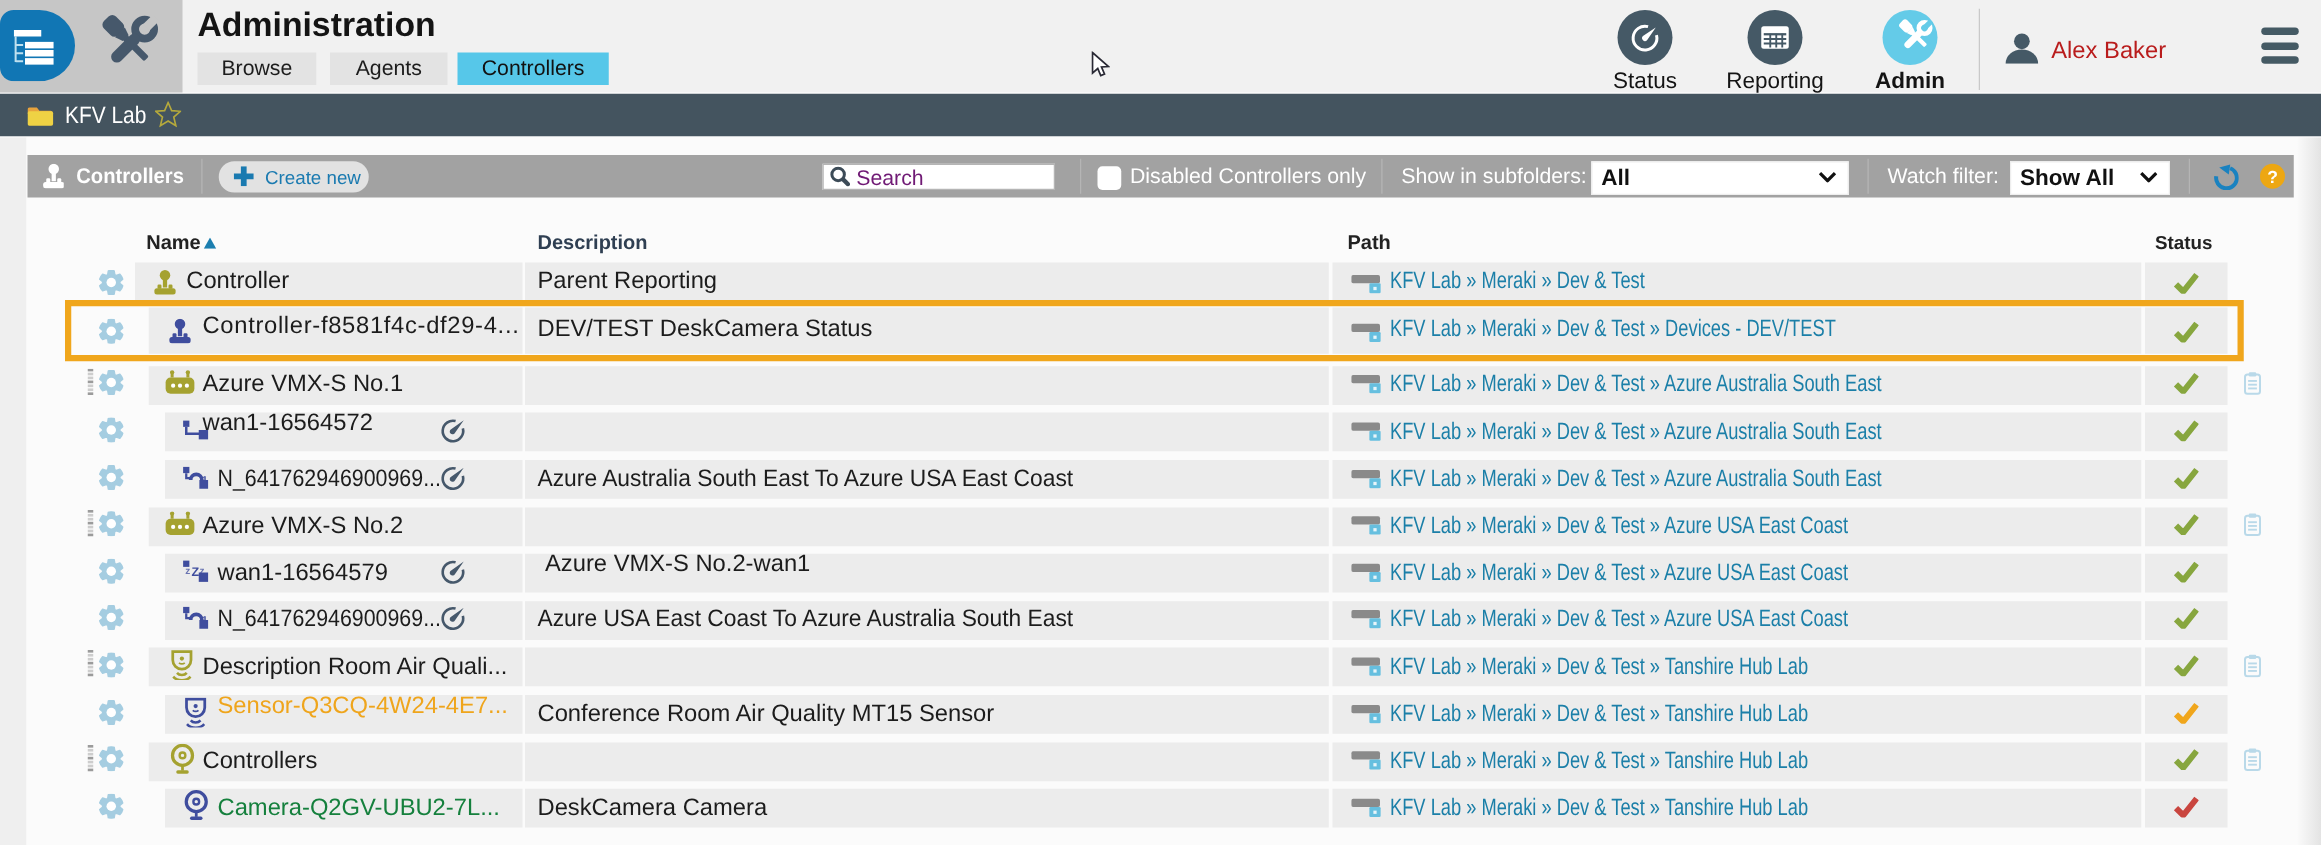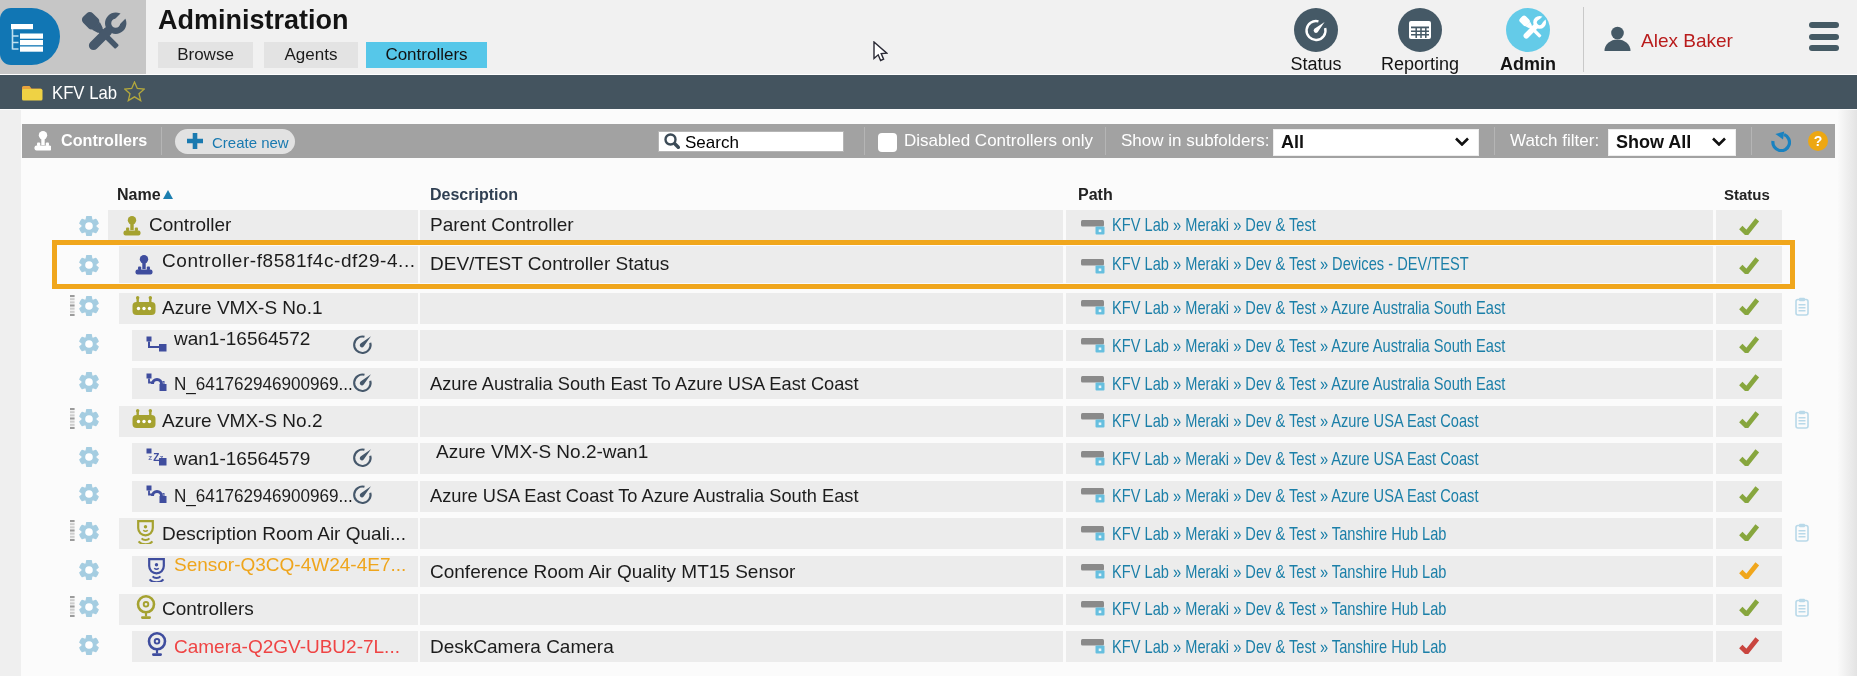--- a/index.html
+++ b/index.html
@@ -129,21 +129,21 @@
     <div class="abs pill"></div>
     <svg class="abs" style="left:165px;top:9px;" width="16" height="16" viewBox="0 0 16 16">
       <path d="M8 0 v16 M0 8 h16" stroke="#1a7ab0" stroke-width="4.6"></path>
     </svg>
     <div class="abs pilltxt" style="left:190px;top:10px;">Create new</div>
     <div class="abs search"></div>
     <svg class="abs" style="left:642px;top:9px;" width="16" height="16" viewBox="0 0 16 16">
       <circle cx="6.5" cy="6.5" r="5" fill="none" stroke="#3c4b57" stroke-width="2.4"></circle>
       <path d="M10.3 10.3 L15.5 15.5" stroke="#3c4b57" stroke-width="3.4"></path>
     </svg>
-    <div class="abs" style="left:663px;top:9px;font-size:17px;color:#000000;">Search</div>
+    <div class="abs" style="left:663px;top:9px;font-size:17px;color:#701a75;">Search</div>
     <div class="abs tsep" style="left:842px;"></div>
     <div class="abs cb"></div>
     <div class="abs tlbl" style="left:882px;top:7px;">Disabled Controllers only</div>
     <div class="abs tsep" style="left:1083px;"></div>
     <div class="abs tlbl" style="left:1099px;top:7px;">Show in subfolders:</div>
     <div class="abs sel" style="left:1251px;width:204px;"></div>
     <div class="abs seltxt" style="left:1259px;top:8px;">All</div>
     <svg class="abs" style="left:1433px;top:13px;" width="14" height="9" viewBox="0 0 14 9">
       <path d="M1 1.5 L7 7.5 L13 1.5" fill="none" stroke="#111" stroke-width="2.6"></path>
     </svg>
@@ -180,21 +180,21 @@
     <circle cx="10" cy="10" r="3.8" fill="#fff"></circle>
   </svg>
 <svg class="abs" style="left:123px;top:216px;" width="18" height="20" viewBox="0 0 18 20">
     <circle cx="9" cy="4.2" r="4.2" fill="#a5a230"></circle>
     <rect x="7.3" y="8" width="3.4" height="6" fill="#a5a230"></rect>
     <rect x="3" y="11.5" width="3.2" height="3.5" rx="1" fill="#a5a230"></rect>
     <rect x="11.8" y="11.5" width="3.2" height="3.5" rx="1" fill="#a5a230"></rect>
     <rect x="0.5" y="14.5" width="17" height="5" rx="2" fill="#a5a230"></rect>
   </svg>
 <div class="abs rtxt" style="left:149px;top:209.5px;height:31px;display:flex;align-items:center;">Controller</div>
-<div class="abs rtxt" style="left:430px;top:209.5px;height:31px;display:flex;align-items:center;">Parent Controller</div>
+<div class="abs rtxt" style="left:430px;top:209.5px;height:31px;display:flex;align-items:center;">Parent Reporting</div>
 <svg class="abs" style="left:1081px;top:217px;" width="24" height="18" viewBox="0 0 24 18">
     <rect x="0" y="3" width="23" height="6.5" rx="1.5" fill="#8a8a8a"></rect>
     <rect x="14.5" y="9.5" width="9" height="8" rx="1" fill="#66bfdf"></rect>
     <rect x="17.7" y="12.5" width="2.6" height="2.6" fill="#e8f5fa"></rect>
   </svg>
 <div class="abs ptxt" style="left:1112px;top:209.5px;height:31px;display:flex;align-items:center;">KFV Lab » Meraki » Dev &amp; Test</div>
 <svg class="abs" style="left:1739px;top:218px;" width="20" height="17" viewBox="0 0 20 17">
     <path d="M1.8 9.5 L7.6 15.2 L18.3 1.8" fill="none" stroke="#87a63e" stroke-width="4.8" stroke-linecap="butt"></path>
   </svg>
 <div class="abs cell" style="left:119px;top:246.3px;width:298.5px;height:36.3px;"></div>
@@ -206,21 +206,21 @@
     <circle cx="10" cy="10" r="3.8" fill="#fff"></circle>
   </svg>
 <svg class="abs" style="left:135px;top:255.45px;" width="18" height="20" viewBox="0 0 18 20">
     <circle cx="9" cy="4.2" r="4.2" fill="#3f4d9e"></circle>
     <rect x="7.3" y="8" width="3.4" height="6" fill="#3f4d9e"></rect>
     <rect x="3" y="11.5" width="3.2" height="3.5" rx="1" fill="#3f4d9e"></rect>
     <rect x="11.8" y="11.5" width="3.2" height="3.5" rx="1" fill="#3f4d9e"></rect>
     <rect x="0.5" y="14.5" width="17" height="5" rx="2" fill="#3f4d9e"></rect>
   </svg>
 <div class="abs rtxt" style="left:162px;top:246.3px;height:29px;display:flex;align-items:center;letter-spacing:0.55px;">Controller-f8581f4c-df29-4...</div>
-<div class="abs rtxt" style="left:430px;top:246.3px;height:36.3px;display:flex;align-items:center;">DEV/TEST Controller Status</div>
+<div class="abs rtxt" style="left:430px;top:246.3px;height:36.3px;display:flex;align-items:center;">DEV/TEST DeskCamera Status</div>
 <svg class="abs" style="left:1081px;top:256.45px;" width="24" height="18" viewBox="0 0 24 18">
     <rect x="0" y="3" width="23" height="6.5" rx="1.5" fill="#8a8a8a"></rect>
     <rect x="14.5" y="9.5" width="9" height="8" rx="1" fill="#66bfdf"></rect>
     <rect x="17.7" y="12.5" width="2.6" height="2.6" fill="#e8f5fa"></rect>
   </svg>
 <div class="abs ptxt" style="left:1112px;top:246.3px;height:36.3px;display:flex;align-items:center;">KFV Lab » Meraki » Dev &amp; Test » Devices - DEV/TEST</div>
 <svg class="abs" style="left:1739px;top:257.45px;" width="20" height="17" viewBox="0 0 20 17">
     <path d="M1.8 9.5 L7.6 15.2 L18.3 1.8" fill="none" stroke="#87a63e" stroke-width="4.8" stroke-linecap="butt"></path>
   </svg>
 <div class="abs cell" style="left:119px;top:292.8px;width:298.5px;height:31px;"></div>
@@ -273,21 +273,21 @@
 <div class="abs cell" style="left:1716px;top:330.4px;width:66px;height:31px;"></div>
 <svg class="abs" style="left:79px;top:333.9px;" width="20" height="20" viewBox="0 0 20 20">
     <path fill="#a5cde1" stroke="#a5cde1" stroke-width="1.2" stroke-linejoin="round" d="M 7.19 3.70 L 7.68 0.69 A 9.6 9.6 0 0 1 12.32 0.69 L 12.81 3.70 A 6.9 6.9 0 0 1 14.06 4.42 L 16.91 3.33 A 9.6 9.6 0 0 1 19.23 7.35 L 16.86 9.28 A 6.9 6.9 0 0 1 16.86 10.72 L 19.23 12.65 A 9.6 9.6 0 0 1 16.91 16.67 L 14.06 15.58 A 6.9 6.9 0 0 1 12.81 16.30 L 12.32 19.31 A 9.6 9.6 0 0 1 7.68 19.31 L 7.19 16.30 A 6.9 6.9 0 0 1 5.94 15.58 L 3.09 16.67 A 9.6 9.6 0 0 1 0.77 12.65 L 3.14 10.72 A 6.9 6.9 0 0 1 3.14 9.28 L 0.77 7.35 A 9.6 9.6 0 0 1 3.09 3.33 L 5.94 4.42 A 6.9 6.9 0 0 1 7.19 3.70 Z"></path>
     <circle cx="10" cy="10" r="3.8" fill="#fff"></circle>
   </svg>
 <svg class="abs" style="left:146px;top:335.9px;" width="21" height="18" viewBox="0 0 21 18">
     <rect x="0.5" y="0.5" width="5" height="5" fill="#3f4d9e"></rect>
     <path d="M3 5.5 V11 H14" fill="none" stroke="#3f4d9e" stroke-width="2"></path>
     <rect x="13" y="8" width="7.5" height="7.5" fill="#3f4d9e"></rect>
   </svg>
-<div class="abs rtxt" style="left:174px;top:330.4px;height:18px;display:flex;align-items:center;">wan1-16564572</div>
+<div class="abs rtxt" style="left:162px;top:330.4px;height:18px;display:flex;align-items:center;">wan1-16564572</div>
 <svg class="abs" style="left:352px;top:333.9px;" width="21" height="21" viewBox="0 0 21 21">
     <path d="M12.47 2.86 A 8.2 8.2 0 1 0 18.28 8.67" fill="none" stroke="#46586b" stroke-width="2.1"></path>
     <path d="M19.0 2.2 L11.9 12.3 A 2.2 2.2 0 1 1 8.9 9.3 z" fill="#46586b"></path>
   </svg>
 <div class="abs rtxt" style="left:430px;top:330.4px;height:31px;display:flex;align-items:center;margin-top:45px;">Azure VMX-S No.1-wan1</div>
 <svg class="abs" style="left:1081px;top:334.9px;" width="24" height="18" viewBox="0 0 24 18">
     <rect x="0" y="3" width="23" height="6.5" rx="1.5" fill="#8a8a8a"></rect>
     <rect x="14.5" y="9.5" width="9" height="8" rx="1" fill="#66bfdf"></rect>
     <rect x="17.7" y="12.5" width="2.6" height="2.6" fill="#e8f5fa"></rect>
   </svg>
@@ -543,21 +543,21 @@
 <svg class="abs" style="left:79px;top:634.7px;" width="20" height="20" viewBox="0 0 20 20">
     <path fill="#a5cde1" stroke="#a5cde1" stroke-width="1.2" stroke-linejoin="round" d="M 7.19 3.70 L 7.68 0.69 A 9.6 9.6 0 0 1 12.32 0.69 L 12.81 3.70 A 6.9 6.9 0 0 1 14.06 4.42 L 16.91 3.33 A 9.6 9.6 0 0 1 19.23 7.35 L 16.86 9.28 A 6.9 6.9 0 0 1 16.86 10.72 L 19.23 12.65 A 9.6 9.6 0 0 1 16.91 16.67 L 14.06 15.58 A 6.9 6.9 0 0 1 12.81 16.30 L 12.32 19.31 A 9.6 9.6 0 0 1 7.68 19.31 L 7.19 16.30 A 6.9 6.9 0 0 1 5.94 15.58 L 3.09 16.67 A 9.6 9.6 0 0 1 0.77 12.65 L 3.14 10.72 A 6.9 6.9 0 0 1 3.14 9.28 L 0.77 7.35 A 9.6 9.6 0 0 1 3.09 3.33 L 5.94 4.42 A 6.9 6.9 0 0 1 7.19 3.70 Z"></path>
     <circle cx="10" cy="10" r="3.8" fill="#fff"></circle>
   </svg>
 <svg class="abs" style="left:146px;top:632.2px;" width="23" height="25" viewBox="0 0 23 25">
     <circle cx="11" cy="9.3" r="8" fill="none" stroke="#3f4d9e" stroke-width="2.6"></circle>
     <circle cx="11" cy="9.3" r="2.3" fill="none" stroke="#3f4d9e" stroke-width="1.9"></circle>
     <rect x="9.9" y="17.3" width="2.2" height="4.2" fill="#3f4d9e"></rect>
     <rect x="6" y="21.2" width="10" height="2.7" rx="1.3" fill="#3f4d9e"></rect>
   </svg>
-<div class="abs rtxt" style="left:174px;top:631.2px;height:32px;display:flex;align-items:center;color:#ef4444;">Camera-Q2GV-UBU2-7L...</div>
+<div class="abs rtxt" style="left:174px;top:631.2px;height:32px;display:flex;align-items:center;color:#15803d;">Camera-Q2GV-UBU2-7L...</div>
 <div class="abs rtxt" style="left:430px;top:631.2px;height:31px;display:flex;align-items:center;">DeskCamera Camera</div>
 <svg class="abs" style="left:1081px;top:635.7px;" width="24" height="18" viewBox="0 0 24 18">
     <rect x="0" y="3" width="23" height="6.5" rx="1.5" fill="#8a8a8a"></rect>
     <rect x="14.5" y="9.5" width="9" height="8" rx="1" fill="#66bfdf"></rect>
     <rect x="17.7" y="12.5" width="2.6" height="2.6" fill="#e8f5fa"></rect>
   </svg>
 <div class="abs ptxt" style="left:1112px;top:631.2px;height:31px;display:flex;align-items:center;">KFV Lab » Meraki » Dev &amp; Test » Tanshire Hub Lab</div>
 <svg class="abs" style="left:1739px;top:636.7px;" width="20" height="17" viewBox="0 0 20 17">
     <path d="M1.8 9.5 L7.6 15.2 L18.3 1.8" fill="none" stroke="#c9453f" stroke-width="4.8" stroke-linecap="butt"></path>
   </svg>

